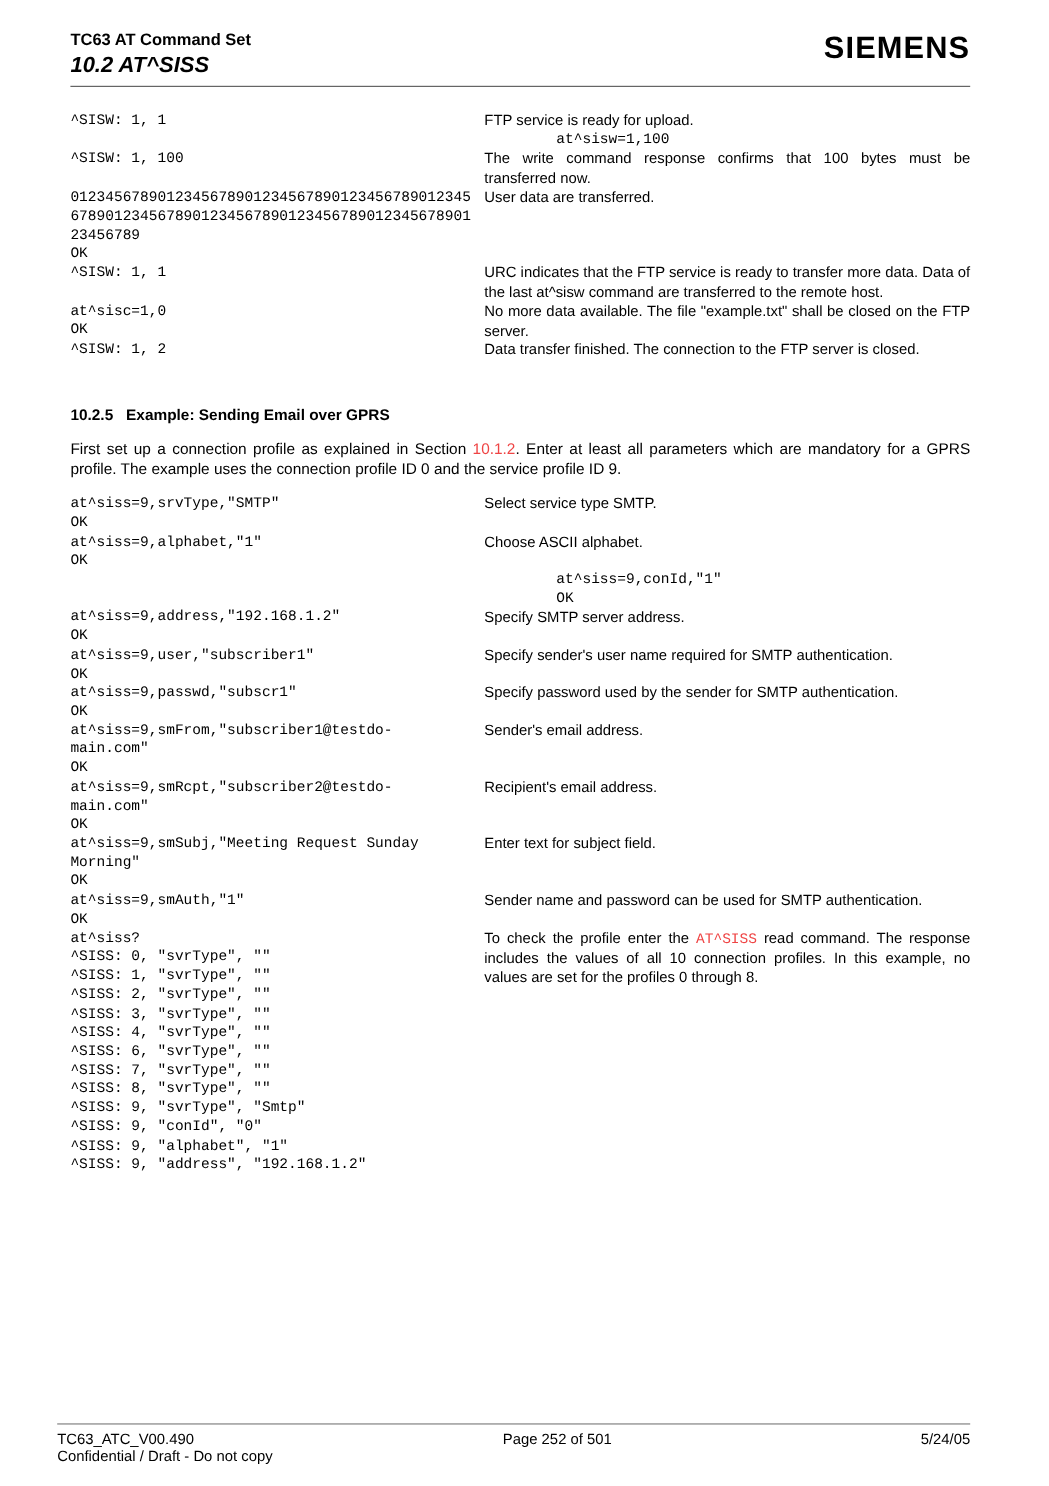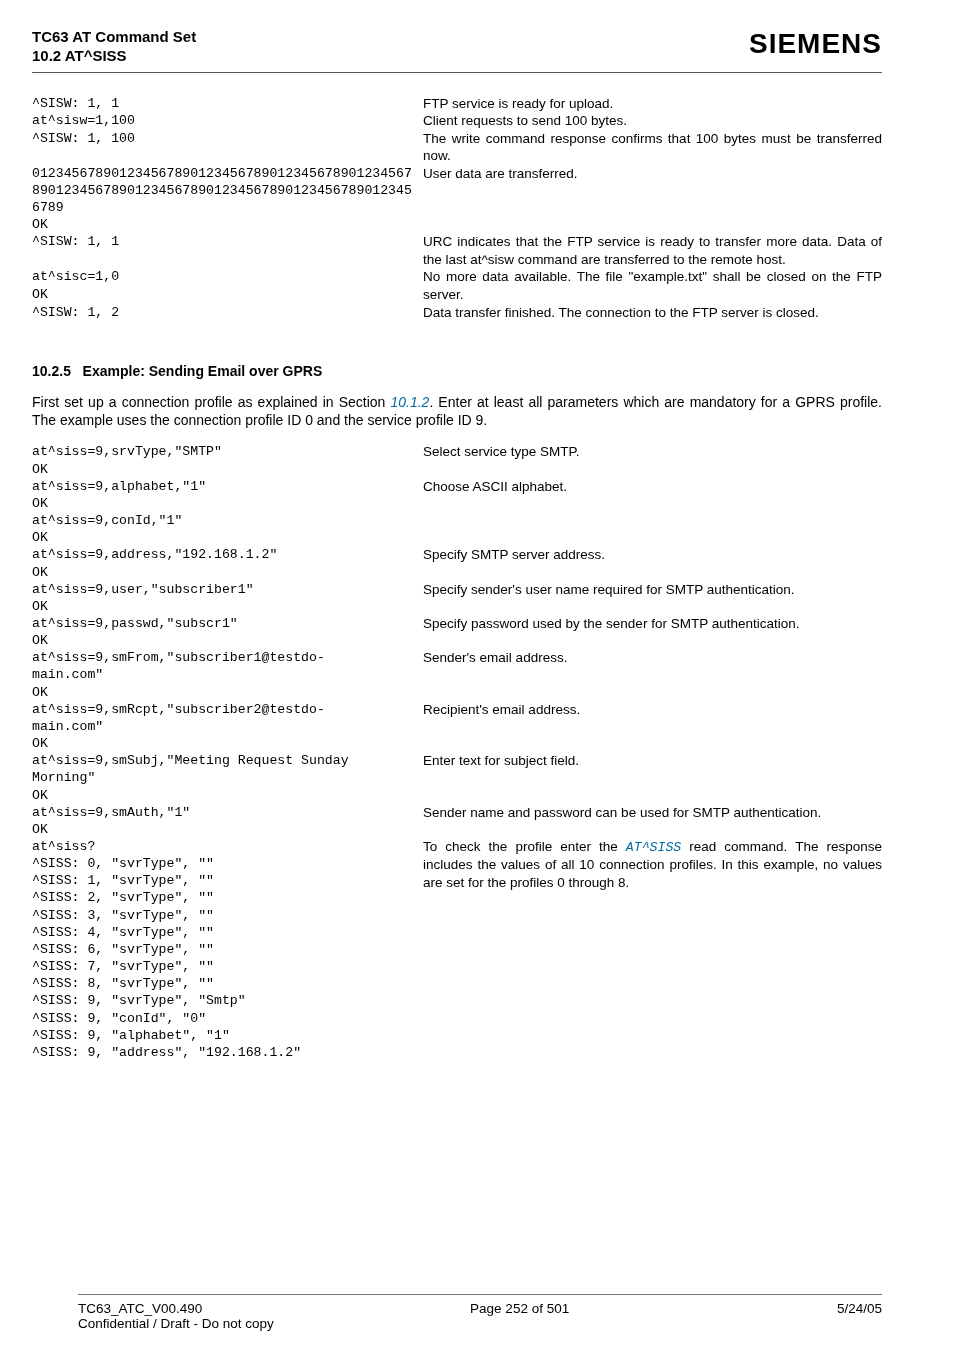--- a/index.html
+++ b/index.html
@@ -8,38 +8,39 @@
     background: #fff;
     font-family: Arial, Helvetica, sans-serif;
     color: #000;
     font-size: 13.5px;
   }
   .page {
     width: 942px;
     min-height: 1351px;
     position: relative;
     box-sizing: border-box;
-    padding: 28px 60px 20px 32px;
+    padding: 28px 60px 20px 64px;
   }
   .header {
     display: flex;
     justify-content: space-between;
     align-items: flex-start;
     margin-bottom: 6px;
   }
   .header-left {
     line-height: 1.25;
   }
   .header-left .title {
     font-weight: bold;
     font-size: 15px;
   }
   .header-left .sub {
     font-weight: bold;
-    font-size: 15px;
+    font-size: 20px;
+    font-style: italic;
   }
   .brand {
     font-family: Arial, Helvetica, sans-serif;
     font-weight: 900;
     font-size: 28px;
     letter-spacing: 1px;
   }
   .hr {
     border: 0;
     border-top: 1.5px solid #555;
@@ -49,20 +50,21 @@
     border: 0;
     border-top: 1px solid #777;
     margin: 0 0 6px 0;
   }
   .two-col {
     margin-top: 14px;
   }
   .row {
     display: flex;
     align-items: flex-start;
+    justify-content: flex-end;
   }
   .col-left {
     width: 46%;
     padding-right: 10px;
     box-sizing: border-box;
   }
   .col-right {
     width: 54%;
     box-sizing: border-box;
     text-align: justify;
@@ -82,25 +84,25 @@
     margin: 42px 0 14px 0;
     font-size: 14px;
     font-weight: bold;
   }
   .intro {
     font-size: 14px;
     line-height: 1.3;
     margin-bottom: 12px;
     text-align: justify;
   }
-  .link { color: #0369a1; font-style: italic; }
+  .link { color: #ef4444; }
   .footer {
     position: absolute;
     bottom: 20px;
-    left: 78px;
+    left: 52px;
     right: 60px;
   }
   .footer-row {
     display: flex;
     justify-content: space-between;
     font-size: 13.5px;
   }
   .footer-left { text-align: left; }
   .footer-center { text-align: center; }
   .footer-right { text-align: left; }
@@ -119,21 +121,20 @@
   </div>
   <hr class="hr">
 
   <div class="two-col" id="block1">
       <div class="row">
         <div class="col-left mono">^SISW: 1, 1</div>
         <div class="col-right body-text">FTP service is ready for upload.</div>
       </div>
       <div class="row">
         <div class="col-left mono">at^sisw=1,100</div>
-        <div class="col-right body-text">Client requests to send 100 bytes.</div>
       </div>
       <div class="row">
         <div class="col-left mono">^SISW: 1, 100</div>
         <div class="col-right body-text">The write command response confirms that 100 bytes must be transferred now.</div>
       </div>
       <div class="row">
         <div class="col-left mono">0123456789012345678901234567890123456789012345678901234567890123456789012345678901234567890123456789</div>
         <div class="col-right body-text">User data are transferred.</div>
       </div>
       <div class="row">

